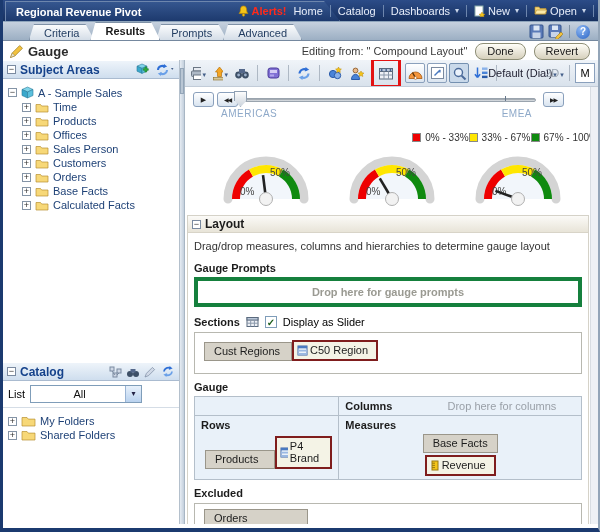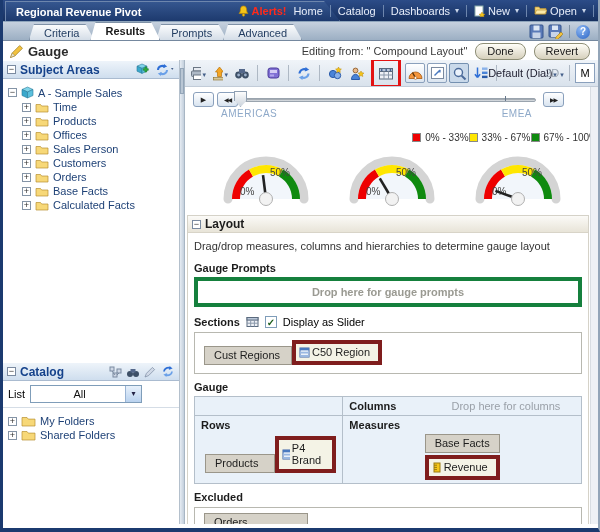--- a/index.html
+++ b/index.html
@@ -120,21 +120,21 @@
   .desc{ color:#333; margin:3px 0 10px; }
   .sub-label{ font-weight:bold; color:#1c1c1c; margin:7px 0 3px; }
   .dropzone{ border:4px solid #15803d; height:30px; display:flex; align-items:center; justify-content:center;
     color:#9a9a92; background:#fff;font-weight:bold; }
   .sections-row{ display:flex; align-items:center; gap:6px; margin-top:9px; }
   .checkbox{ width:12px; height:12px; border:1px solid #7f9db9; background:#fff; font-size:10px; line-height:11px;
     text-align:center; color:#1a5c1a; cursor:pointer; }
   .checkbox.checked::before{ content:"✓"; font-weight:bold; }
   .holder-box{ border:1px solid #b8b8b0; padding:5px 9px; margin-top:4px; background:#fff; }
   .chip-group{ display:inline-block; background:#d6d2c8; border:1px solid #9a968a; padding:2px 9px 3px; min-width:88px; color:#1d1d1d; cursor:grab; }
-  .chip-item{ display:inline-flex; align-items:center; gap:2px; background:#f4f3e6; border:4px solid #7f1d1d;
+  .chip-item{ display:inline-flex; align-items:center; gap:2px; background:#f4f3e6; border:2px solid #7f1d1d;
     padding:2px 8px 3px 3px; margin-top:2px; color:#1d1d1d; cursor:grab; }
   .stack{ display:flex; flex-direction:row; align-items:flex-end; }
   table.gauge-grid{ width:100%; border-collapse:collapse; margin-top:3px; }
   table.gauge-grid td{ border:1px solid #b4bfca; background:#e9f1f9; vertical-align:top; padding:3px 6px; }
   td.col-head{ height:19px; }
   .cell-title{ font-weight:bold; color:#1c1c1c; }
   .hint{ color:#9aa0a8; font-weight:normal; }
   .centered-stack{ display:flex; flex-direction:column; align-items:center; margin-top:3px; }
 
   svg{ display:block; }

